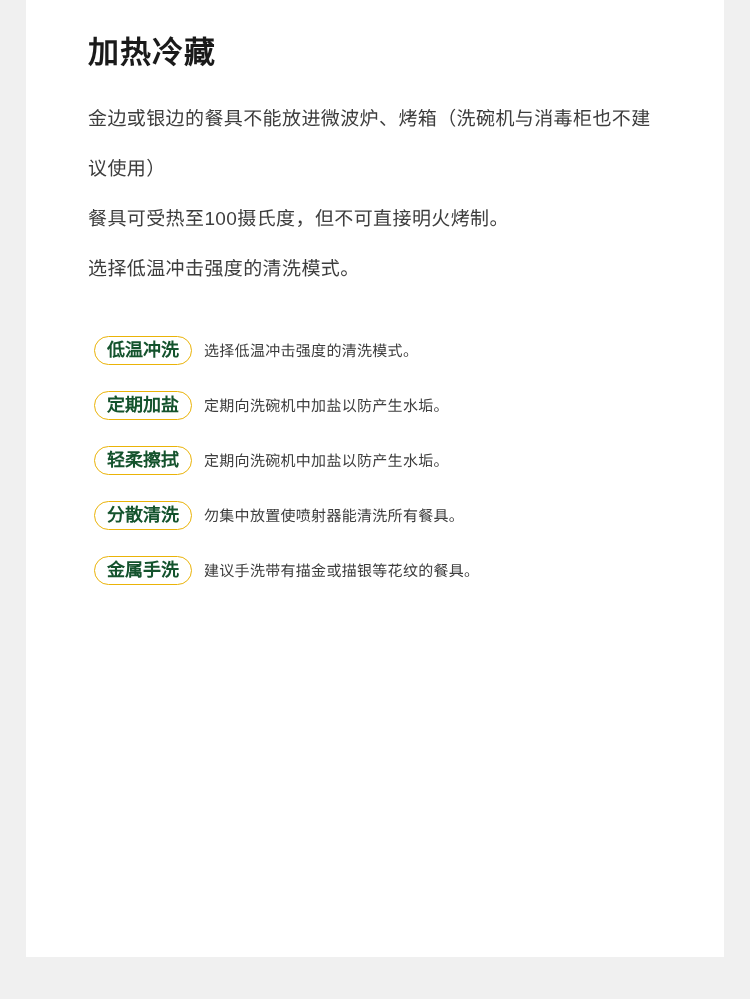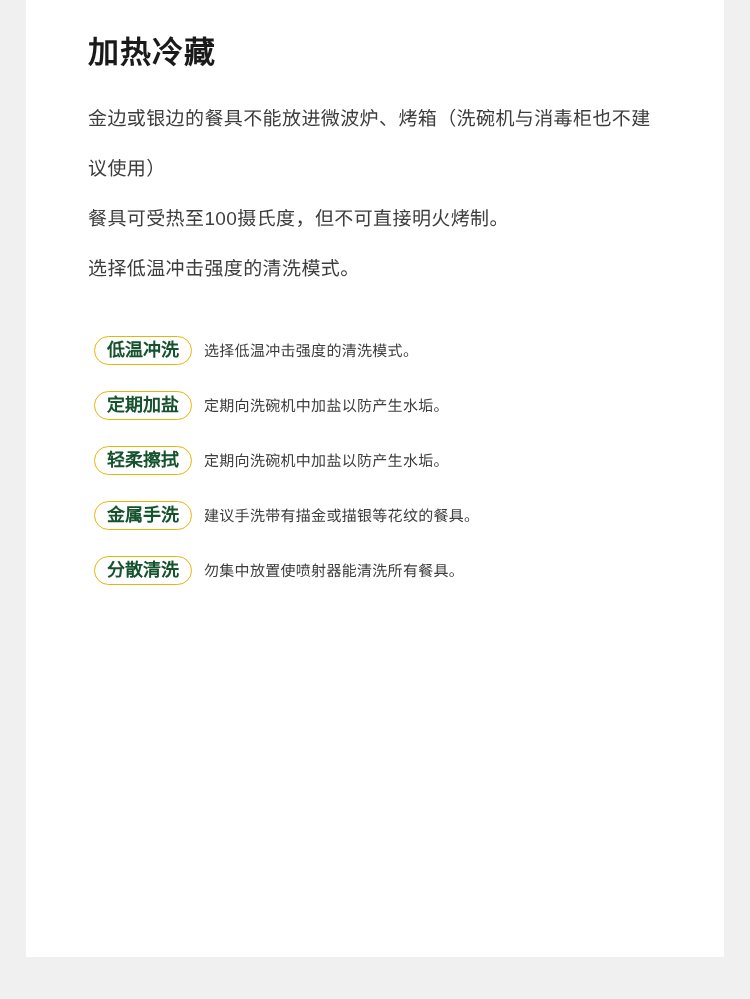--- a/index.html
+++ b/index.html
@@ -130,25 +130,25 @@
         <span class="tip-tag">定期加盐</span>
         <span class="tip-text">定期向洗碗机中加盐以防产生水垢。</span>
       </div>
 
       <div class="tip-row">
         <span class="tip-tag">轻柔擦拭</span>
         <span class="tip-text">定期向洗碗机中加盐以防产生水垢。</span>
       </div>
 
       <div class="tip-row">
-        <span class="tip-tag">金属手洗</span>
-        <span class="tip-text">建议手洗带有描金或描银等花纹的餐具。</span>
+        <span class="tip-tag">分散清洗</span>
+        <span class="tip-text">勿集中放置使喷射器能清洗所有餐具。</span>
       </div>
 
       <div class="tip-row">
-        <span class="tip-tag">分散清洗</span>
-        <span class="tip-text">勿集中放置使喷射器能清洗所有餐具。</span>
+        <span class="tip-tag">金属手洗</span>
+        <span class="tip-text">建议手洗带有描金或描银等花纹的餐具。</span>
       </div>
 
     </div>
 
   </div>
 </div>
 
 </body></html>

